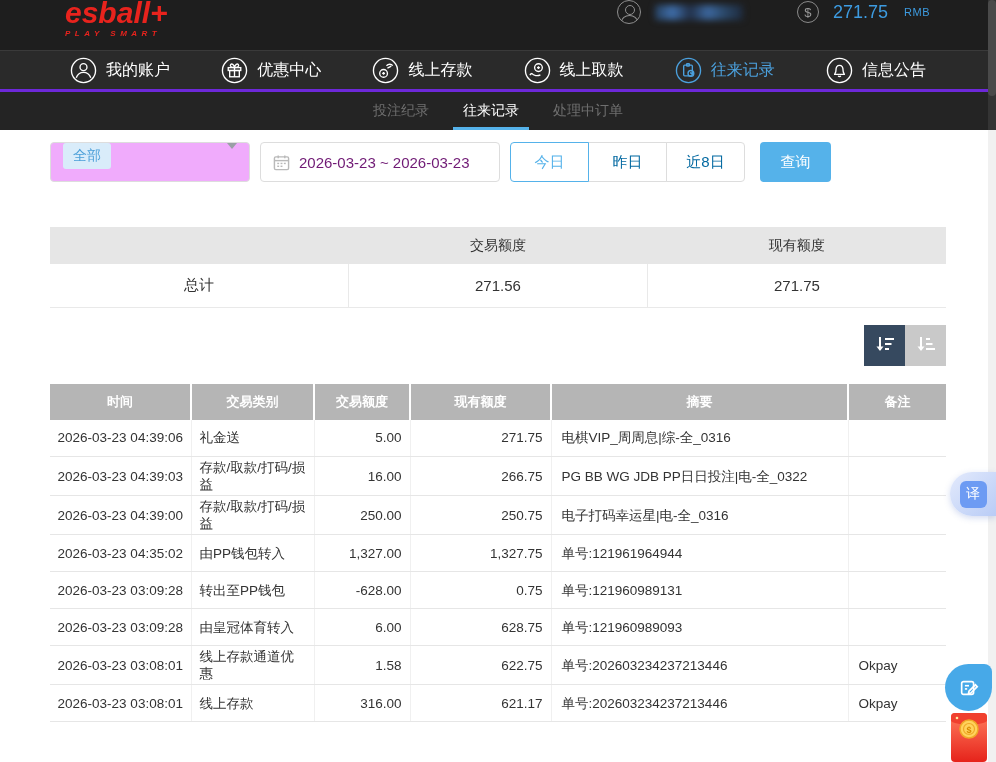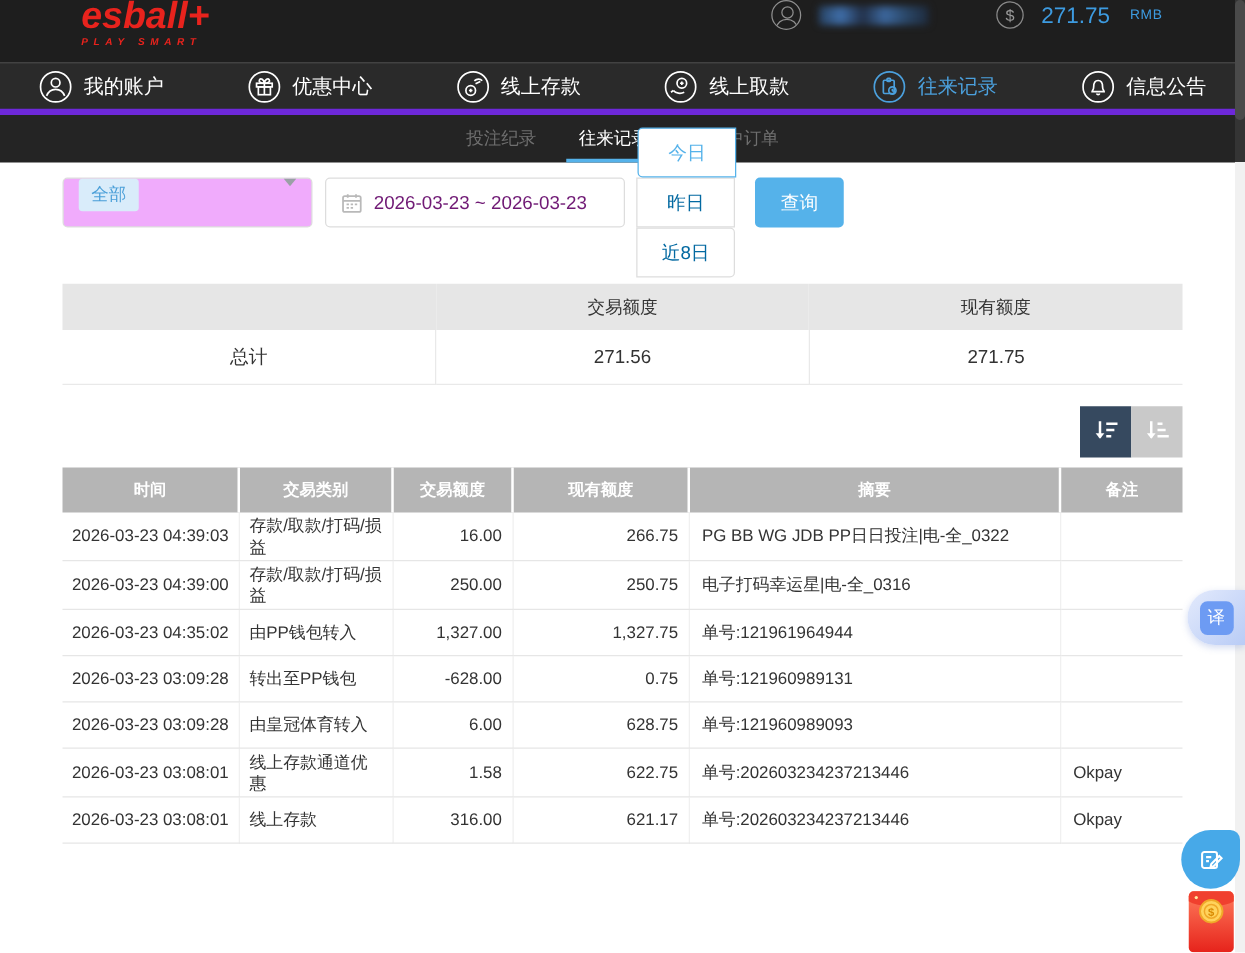--- a/index.html
+++ b/index.html
@@ -22,22 +22,22 @@
     border-radius:50%; border:1.5px solid #8f8f8f; }
   .blur-name { width:88px; height:15px; border-radius:2px;
     background:linear-gradient(90deg,#27405e,#3f6ea9 20%,#223048 40%,#3c679d 60%,#2a4666 80%,#1e2a3c);
     filter:blur(3px); }
   .coin-ic { width:22px; height:22px; border-radius:50%; border:1.5px solid #8a8a8a; color:#9a9a9a;
     font-size:13px; display:flex; align-items:center; justify-content:center; margin-left:40px; }
   .balance-num { color:#3d9be0; font-size:18px; }
   .balance-cur { color:#3d9be0; font-size:11px; margin-left:2px; letter-spacing:0.5px; }
 
   
-  .mainnav { height:42px; background:#2a2a2a; border-top:1px solid #3a3a3a; border-bottom:5px solid #6d28d9;
-    display:flex; align-items:center; justify-content:space-between; padding:0 31px; }
+  .mainnav { height:42px; background:#2a2a2a; border-top:1px solid #3a3a3a; border-bottom:3px solid #6d28d9;
+    display:flex; align-items:center; justify-content:space-between; padding:0 70px; }
   .nav-item { display:flex; align-items:center; gap:9px; color:#fff; font-size:16px; cursor:pointer; }
   .nav-item svg { width:27px; height:27px; stroke:#fff; fill:none; stroke-width:1.4; }
   .nav-item.active { color:#4ba0dd; }
   .nav-item.active svg { stroke:#4ba0dd; }
 
   
   .subnav { height:38px; background:#242424; display:flex; align-items:stretch; justify-content:center; gap:22px; }
   .subtab { display:flex; align-items:center; color:#6f6f6f; font-size:14px; position:relative;
     padding:0 6px; cursor:pointer; }
   .subtab.active { color:#fff; }
@@ -47,21 +47,21 @@
   .content { width:896px; margin:0 auto; }
   .filter-row { display:flex; align-items:center; margin-top:12px; height:40px; }
   .select { width:200px; height:40px; border:1px solid #ddd; border-radius:4px; background:#f0abfc;
     display:flex; align-items:flex-start; padding:0 12px; position:relative; cursor:pointer; }
   .select .tag { background:#d9ecfa; color:#4a9fd8; font-size:14px; padding:4px 10px; border-radius:3px; }
   .caret { margin-left:auto; width:0; height:0; border-left:5px solid transparent;
     border-right:5px solid transparent; border-top:6px solid #9aa0a6; }
   .date-input { width:240px; height:40px; border:1px solid #ddd; border-radius:4px; margin-left:10px;
     display:flex; align-items:center; gap:9px; padding:0 12px; color:#701a75; font-size:15px; cursor:pointer; }
   .date-input svg { width:17px; height:17px; stroke:#b9b9b9; fill:none; stroke-width:1.5; }
-  .btn-group { display:flex; margin-left:10px;flex-direction:column; }
+  .btn-group { display:flex; margin-left:10px; }
   .qbtn { width:79px; height:40px; background:#fff; border:1px solid #ddd; color:#0369a1; font-size:15px;
     display:flex; align-items:center; justify-content:center; cursor:pointer; margin-left:-1px; }
   .qbtn:first-child { border-radius:4px 0 0 4px; margin-left:0; }
   .qbtn:last-child { border-radius:0 4px 4px 0; }
   .qbtn.active { border-color:#55b2ea; color:#55b2ea; z-index:1; }
   .search-btn { margin-left:15px; width:71px; height:40px; background:#55b2ea; color:#fff; font-size:15px;
     border:none; border-radius:4px; cursor:pointer; }
 
   
   .summary { width:100%; border-collapse:collapse; margin-top:45px; table-layout:fixed; }
@@ -72,21 +72,21 @@
   .summary tbody td:last-child { border-right:none; }
 
   
   .sort-row { display:flex; justify-content:flex-end; margin-top:17px; }
   .sort-btn { width:41px; height:41px; display:flex; align-items:center; justify-content:center; cursor:pointer; }
   .sort-btn.desc { background:#36495f; }
   .sort-btn.asc  { background:#c9c9c9; }
   .sort-btn svg { width:24px; height:24px; stroke:#fff; fill:#fff; }
 
   
-  .tx { width:100%; border-collapse:collapse; margin-top:8px; table-layout:fixed; }
+  .tx { width:100%; border-collapse:collapse; margin-top:18px; table-layout:fixed; }
   .tx col.c-time { width:141px; } .tx col.c-type { width:123px; } .tx col.c-amt { width:96px; }
   .tx col.c-bal { width:141px; } .tx col.c-sum { width:297px; } .tx col.c-rem { width:98px; }
   .tx thead th { background:#b5b5b5; color:#fff; font-size:13px; font-weight:700; height:36px;
     border-right:2px solid #fff; }
   .tx thead th:last-child { border-right:none; }
   .tx tbody td { height:37px; font-size:13.5px; color:#333; border-bottom:1px solid #e6e6e6;
     border-right:1px solid #f0f0f0; padding:2px 8px; line-height:17px; }
   .tx tbody td:last-child { border-right:none; }
   .tx tbody td:nth-child(1) { text-align:center; padding:2px 4px; }
   .tx tbody td:nth-child(2) { text-align:left; }
@@ -282,20 +282,28 @@
         <th>时间</th>
         <th>交易类别</th>
         <th>交易额度</th>
         <th>现有额度</th>
         <th>摘要</th>
         <th>备注</th>
       </tr>
     </thead>
     <tbody>
         <tr>
+          <td>2026-03-23 04:39:06</td>
+          <td>礼金送</td>
+          <td>5.00</td>
+          <td>271.75</td>
+          <td>电棋VIP_周周息|综-全_0316</td>
+          <td></td>
+        </tr>
+        <tr>
           <td>2026-03-23 04:39:03</td>
           <td>存款/取款/打码/损益</td>
           <td>16.00</td>
           <td>266.75</td>
           <td>PG BB WG JDB PP日日投注|电-全_0322</td>
           <td></td>
         </tr>
         <tr>
           <td>2026-03-23 04:39:00</td>
           <td>存款/取款/打码/损益</td>

